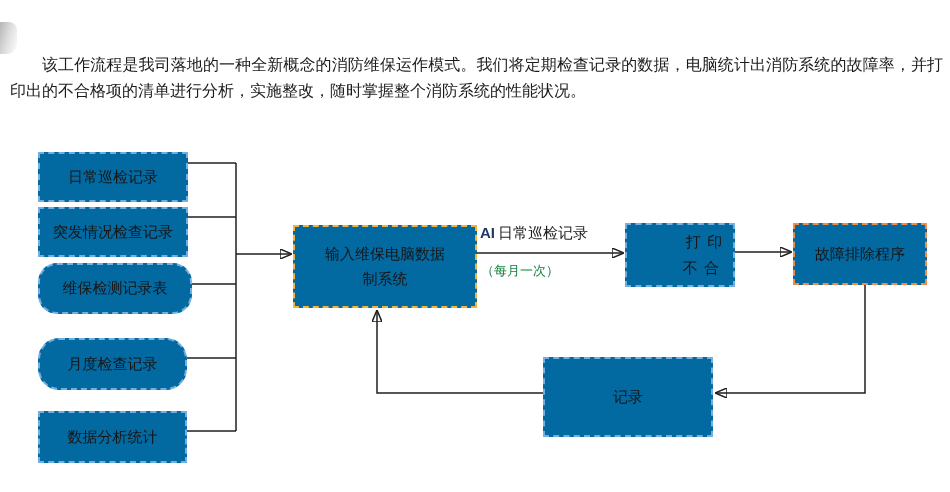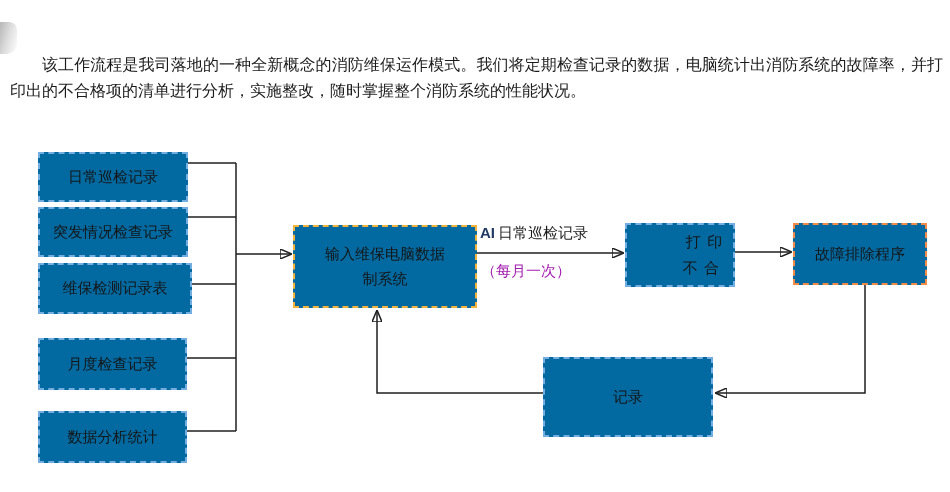--- a/index.html
+++ b/index.html
@@ -49,22 +49,22 @@
     font-size: 15px;
     color: #161616;
     text-align: center;
   }
   .node.blue   { border: 2px dashed #74ade0; }
   .node.gold   { border: 2px dashed #f2b43c; }
   .node.orange { border: 2px dashed #f08c47; }
 
   .node-daily       { left: 38px;  top: 152px; width: 150px; height: 50px; }
   .node-emergency   { left: 38px;  top: 207px; width: 150px; height: 50px; }
-  .node-maintrecord { left: 38px;  top: 263px; width: 154px; height: 51px; }
-  .node-monthly     { left: 38px;  top: 338px; width: 149px; height: 52px; }
+  .node-maintrecord { left: 38px;  top: 263px; width: 154px; height: 51px; border-radius: 19px; }
+  .node-monthly     { left: 38px;  top: 338px; width: 149px; height: 52px; border-radius: 21px; }
   .node-quarterly   { left: 38px;  top: 411px; width: 149px; height: 52px; }
 
   .node-inputsystem { left: 293px; top: 225px; width: 184px; height: 83px; line-height: 25px; }
   .node-print       { left: 625px; top: 223px; width: 110px; height: 64px; line-height: 26px; letter-spacing: 0.42em; padding-left: 48px; }
   .node-print .line { text-indent: 0.42em; }
   .node-troubleshoot{ left: 793px; top: 223px; width: 134px; height: 62px; font-family: Liberation Serif, serif; }
   .node-recordafter { left: 543px; top: 357px; width: 170px; height: 80px; line-height: 27px; }
 
   .edge-label-top {
     position: absolute;
@@ -75,23 +75,23 @@
   }
   .edge-label-top .ai-prefix {
     font-family: Liberation Sans, sans-serif;
     color: #203864;
     font-weight: 600;
     margin-right: 3px;
   }
   .edge-label-bottom {
     position: absolute;
     left: 481px; top: 262px;
-    font-size: 15px;
+    font-size: 13px;
     white-space: nowrap;
-    color: #a21caf;
+    color: #15803d;
   }
   svg.connectors {
     position: absolute;
     left: 0; top: 0;
     width: 950px; height: 492px;
     pointer-events: none;
   }
   svg.connectors path, svg.connectors line {
     stroke: #1f1f1f;
     stroke-width: 1.5;

